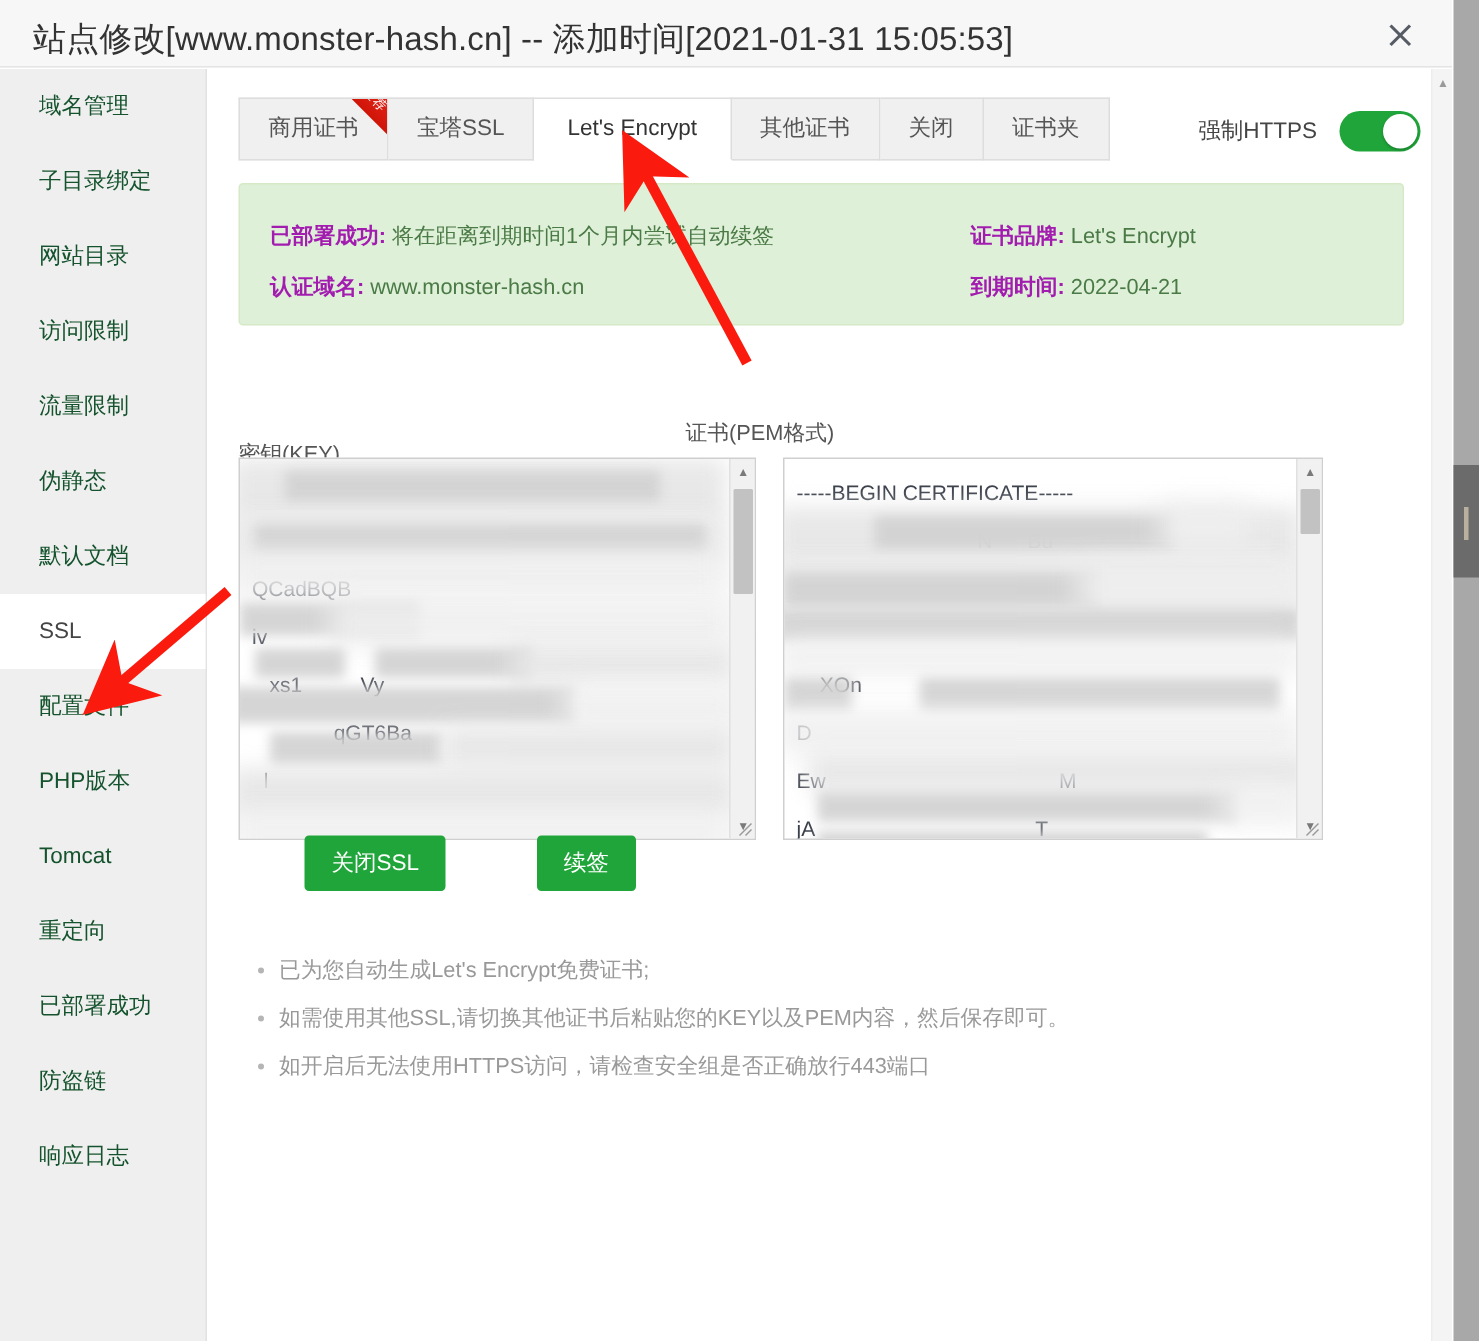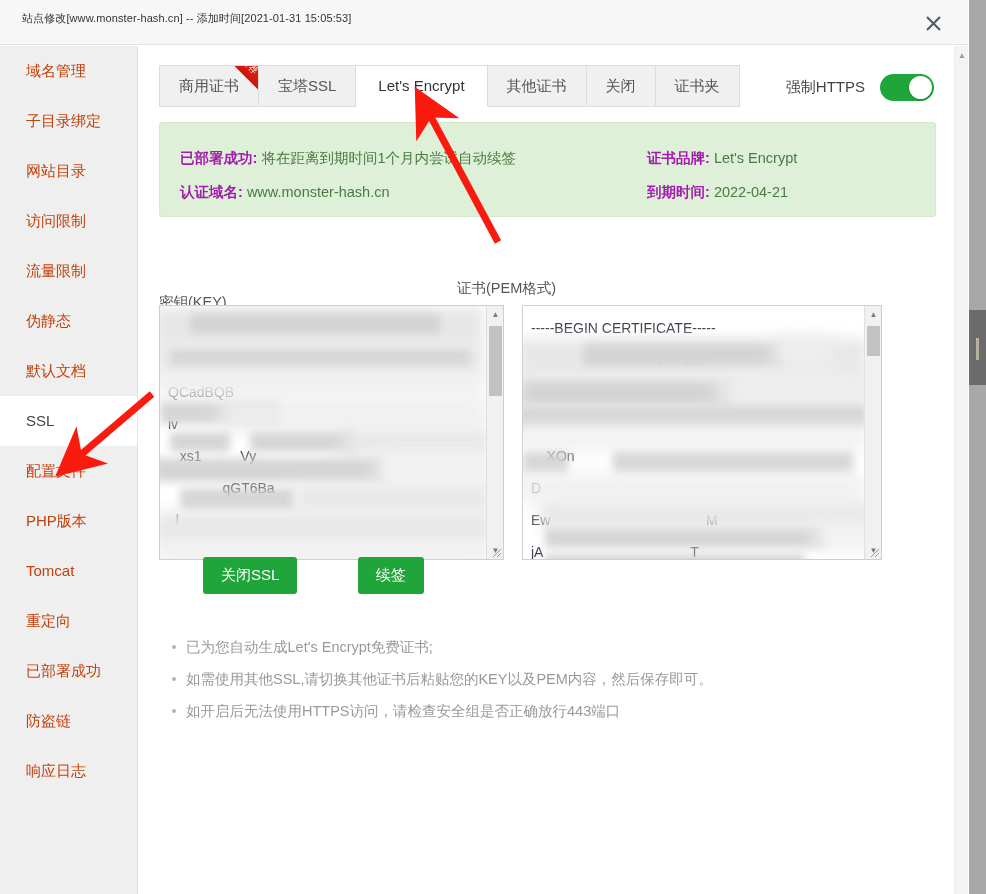--- a/index.html
+++ b/index.html
@@ -23,21 +23,21 @@
     position: absolute;
     left: 0; top: 0;
     width: 968px;
     height: 45px;
     background: #f7f7f7;
     border-bottom: 1px solid #e4e4e4;
   }
   .titlebar-text {
     position: absolute;
     left: 22px; top: 11px;
-    font-size: 11px;
+    font-size: 22px;
     color: #333333;
     letter-spacing: 0.1px;
     white-space: nowrap;
   }
   .close-btn {
     position: absolute;
     right: 20px; top: 8px;
     width: 30px; height: 30px;
     display: flex;
     align-items: center;
@@ -54,21 +54,21 @@
     width: 138px;
     height: 848px;
     background: #efefef;
     border-right: 1px solid #e2e2e2;
   }
   .side-item {
     height: 50px;
     line-height: 50px;
     padding-left: 26px;
     font-size: 15px;
-    color: #c2410c;
+    color: #14532d;
     cursor: pointer;
     white-space: nowrap;
     background: transparent;
   }
   .side-item.active {
     background: #ffffff;
     color: #444444;
   }
 
   
@@ -127,21 +127,21 @@
     font-size: 9px;
     color: #fff;
     line-height: 22px;
     text-align: center;
     letter-spacing: 1px;
   }
 
   
   .https-wrap {
     position: absolute;
-    right: 19px; top: 28px;
+    right: 6px; top: 28px;
     display: flex;
     align-items: center;
     gap: 15px;
   }
   .https-label {
     font-size: 15px;
     color: #444444;
     white-space: nowrap;
   }
   .toggle {

